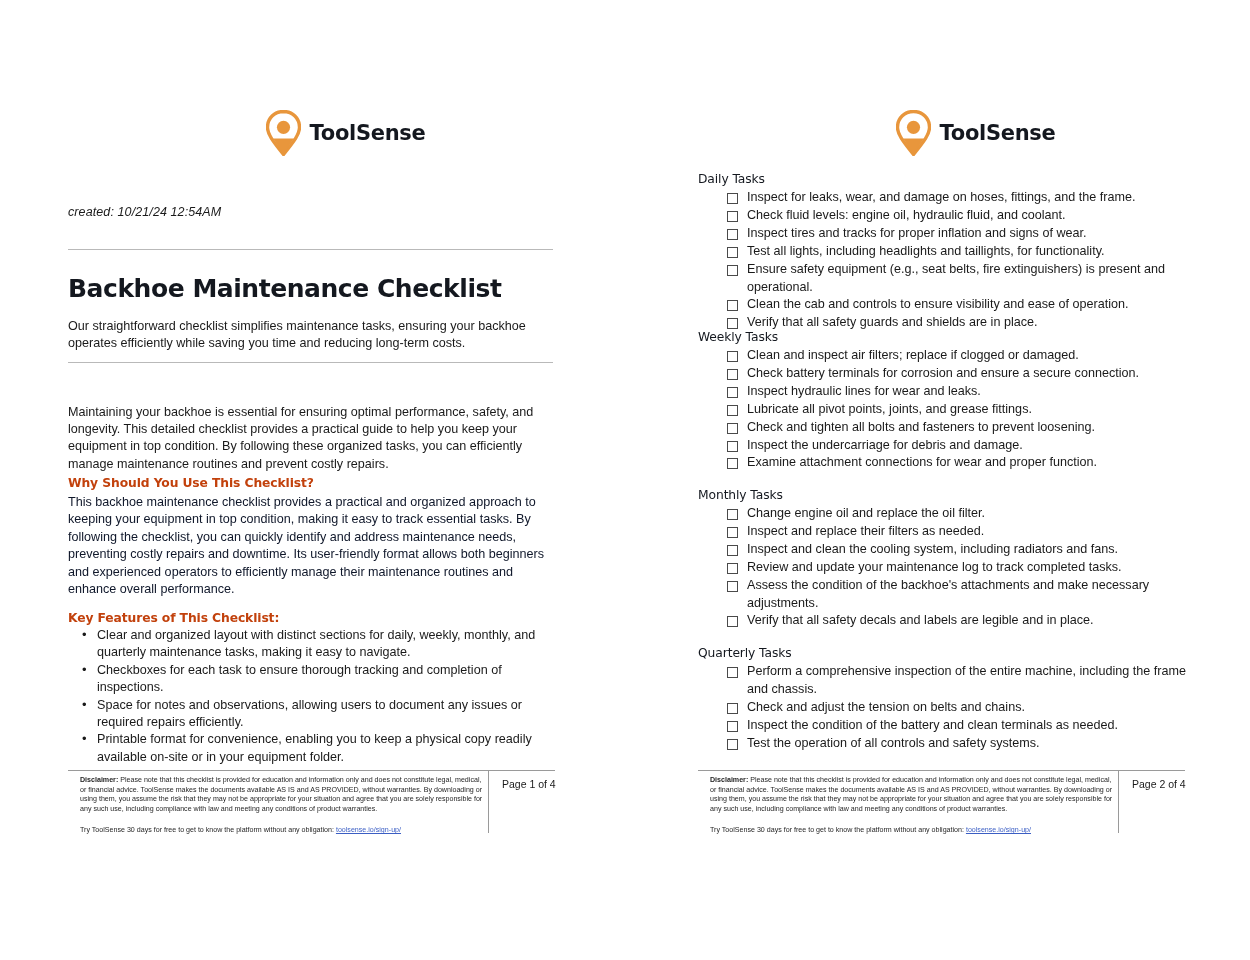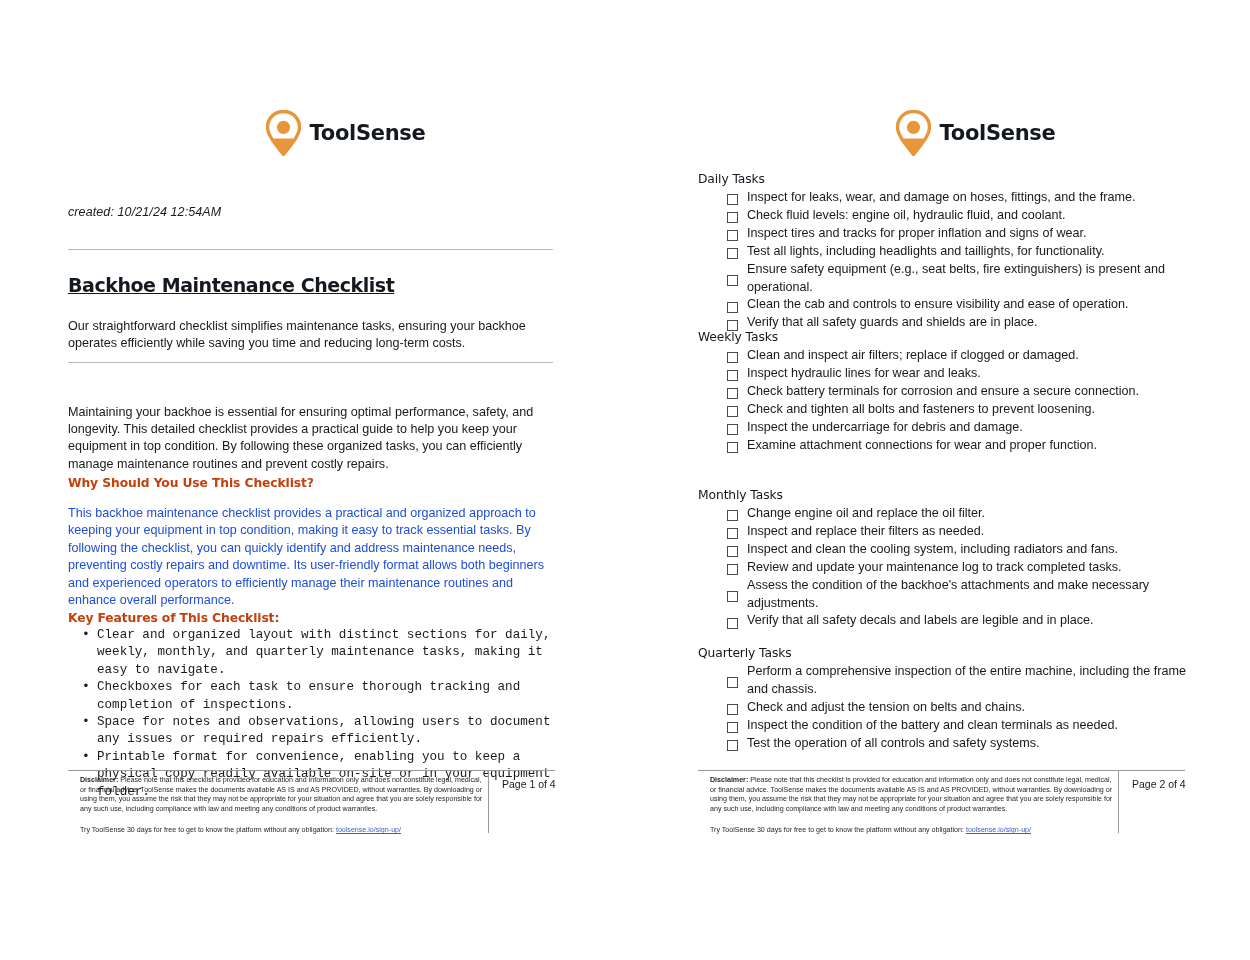--- a/index.html
+++ b/index.html
@@ -69,27 +69,26 @@
     background: #b9b9b9;
   }
   #rule-top { top: 249px; }
   #rule-bottom { top: 362px; }
 
   .doc-title {
     position: absolute;
     left: 0;
     top: 274px;
     font-family: "DejaVu Sans", sans-serif;
-    font-size: 19px;
+    font-size: 25px;
     font-weight: 700;
     letter-spacing: -0.45px;
     color: #14181f;
     margin: 0;
     line-height: 1.2;
-    text-decoration: underline;
   }
   .doc-subtitle {
     position: absolute;
     left: 0;
     top: 305px;
     width: 480px;
     font-size: 12.6px;
     line-height: 17px;
     color: #1a1a1a;
   }
@@ -113,34 +112,33 @@
   }
   #why-block {
     position: absolute;
     left: 0;
     top: 476px;
     width: 480px;
   }
   #why-block .body {
     font-size: 12.6px;
     line-height: 17.4px;
-    color: #1d4ed8;
-    margin-top: 15px;
+    color: #0f172a;
+    margin-top: 4px;
   }
   #features-block {
     position: absolute;
     left: 0;
     top: 611px;
     width: 490px;
   }
   #features-block ul {
     margin: 2px 0 0 0;
     padding-left: 29px;
     list-style: none;
-    font-family: Liberation Mono, monospace;
   }
   #features-block li {
     font-size: 12.6px;
     line-height: 17.4px;
     color: #1a1a1a;
     position: relative;
     margin-bottom: 0px;
   }
   #features-block li::before {
     content: "\2022";
@@ -157,21 +155,21 @@
     margin: 0 0 3px 0;
     font-family: "DejaVu Sans", sans-serif;
     font-size: 12.3px;
     font-weight: 400;
     color: #14181f;
     letter-spacing: -0.1px;
   }
   .task-list { list-style: none; margin: 0; padding: 0 0 0 29px; }
   .task-item {
     display: flex;
-    align-items: center;
+    align-items: flex-start;
     gap: 9px;
     font-size: 12.6px;
     line-height: 17.9px;
     color: #1a1a1a;
   }
   .checkbox {
     flex: 0 0 auto;
     width: 9px;
     height: 9px;
     border: 1px solid #4a4a4a;
@@ -345,25 +343,29 @@
 
   <div class="task-section" id="sec-weekly">
     <h3>Weekly Tasks</h3>
     <ul class="task-list">
       <li class="task-item">
           <span class="checkbox"></span>
           <span class="task-text">Clean and inspect air filters; replace if clogged or damaged.</span>
         </li>
       <li class="task-item">
           <span class="checkbox"></span>
+          <span class="task-text">Check battery terminals for corrosion and ensure a secure connection.</span>
+        </li>
+      <li class="task-item">
+          <span class="checkbox"></span>
           <span class="task-text">Inspect hydraulic lines for wear and leaks.</span>
         </li>
       <li class="task-item">
           <span class="checkbox"></span>
-          <span class="task-text">Check battery terminals for corrosion and ensure a secure connection.</span>
+          <span class="task-text">Lubricate all pivot points, joints, and grease fittings.</span>
         </li>
       <li class="task-item">
           <span class="checkbox"></span>
           <span class="task-text">Check and tighten all bolts and fasteners to prevent loosening.</span>
         </li>
       <li class="task-item">
           <span class="checkbox"></span>
           <span class="task-text">Inspect the undercarriage for debris and damage.</span>
         </li>
       <li class="task-item">

